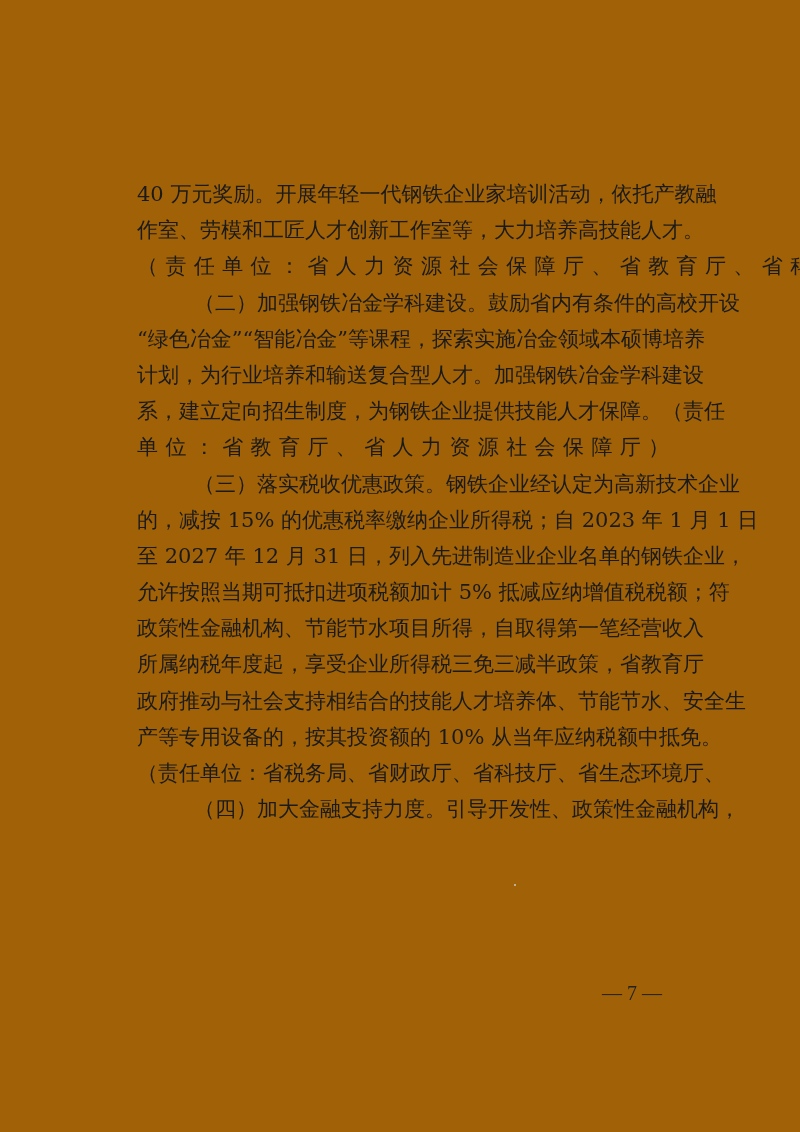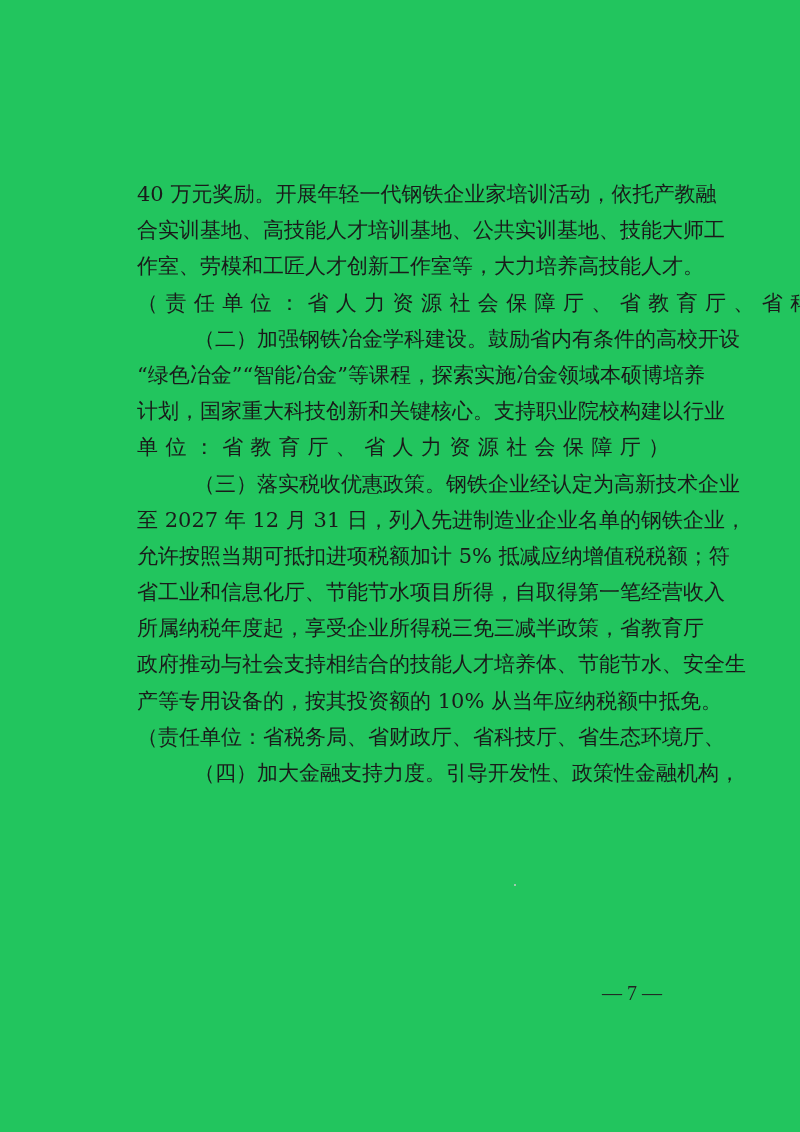--- a/index.html
+++ b/index.html
@@ -11,21 +11,21 @@
       width: 800px;
       height: 1132px;
       position: relative;
       overflow: hidden;
       background: #fdfdfc;
     }
     .page {
       position: absolute;
       left: 0; top: 0;
       width: 800px; height: 1132px;
-      background: #22c55e;
+      background: #a16207;
     }
     .text-block {
       position: absolute;
       left: 137px;
       top: 176px;
       width: 542px;
       font-family: "DejaVu Serif", "Liberation Serif", serif;
       color: #1a1a1a;
     }
     .line {
@@ -65,31 +65,32 @@
       background: #c8c8c8;
       border-radius: 1px;
     }
   </style>
 </head>
 <body>
 
 <div class="page">
   <div class="text-block">
     <div class="line">40 万元奖励。开展年轻一代钢铁企业家培训活动，依托产教融</div>
-    <div class="line">合实训基地、高技能人才培训基地、公共实训基地、技能大师工</div>
     <div class="line">作室、劳模和工匠人才创新工作室等，大力培养高技能人才。</div>
     <div class="line last">（责任单位：省人力资源社会保障厅、省教育厅、省科技厅）</div>
     <div class="line indent">（二）加强钢铁冶金学科建设。鼓励省内有条件的高校开设</div>
     <div class="line">“绿色冶金”“智能冶金”等课程，探索实施冶金领域本硕博培养</div>
-    <div class="line">计划，国家重大科技创新和关键核心。支持职业院校构建以行业</div>
+    <div class="line">计划，为行业培养和输送复合型人才。加强钢铁冶金学科建设</div>
+    <div class="line">系，建立定向招生制度，为钢铁企业提供技能人才保障。（责任</div>
     <div class="line last">单位：省教育厅、省人力资源社会保障厅）</div>
     <div class="line indent">（三）落实税收优惠政策。钢铁企业经认定为高新技术企业</div>
+    <div class="line">的，减按 15% 的优惠税率缴纳企业所得税；自 2023 年 1 月 1 日</div>
     <div class="line">至 2027 年 12 月 31 日，列入先进制造业企业名单的钢铁企业，</div>
     <div class="line">允许按照当期可抵扣进项税额加计 5% 抵减应纳增值税税额；符</div>
-    <div class="line">省工业和信息化厅、节能节水项目所得，自取得第一笔经营收入</div>
+    <div class="line">政策性金融机构、节能节水项目所得，自取得第一笔经营收入</div>
     <div class="line">所属纳税年度起，享受企业所得税三免三减半政策，省教育厅</div>
     <div class="line">政府推动与社会支持相结合的技能人才培养体、节能节水、安全生</div>
     <div class="line">产等专用设备的，按其投资额的 10% 从当年应纳税额中抵免。</div>
     <div class="line">（责任单位：省税务局、省财政厅、省科技厅、省生态环境厅、</div>
     <div class="line indent">（四）加大金融支持力度。引导开发性、政策性金融机构，</div>
   </div>
 
   <div class="page-number">— 7 —</div>
 
   <div class="speck" style="left:514px; top:884px;"></div>

